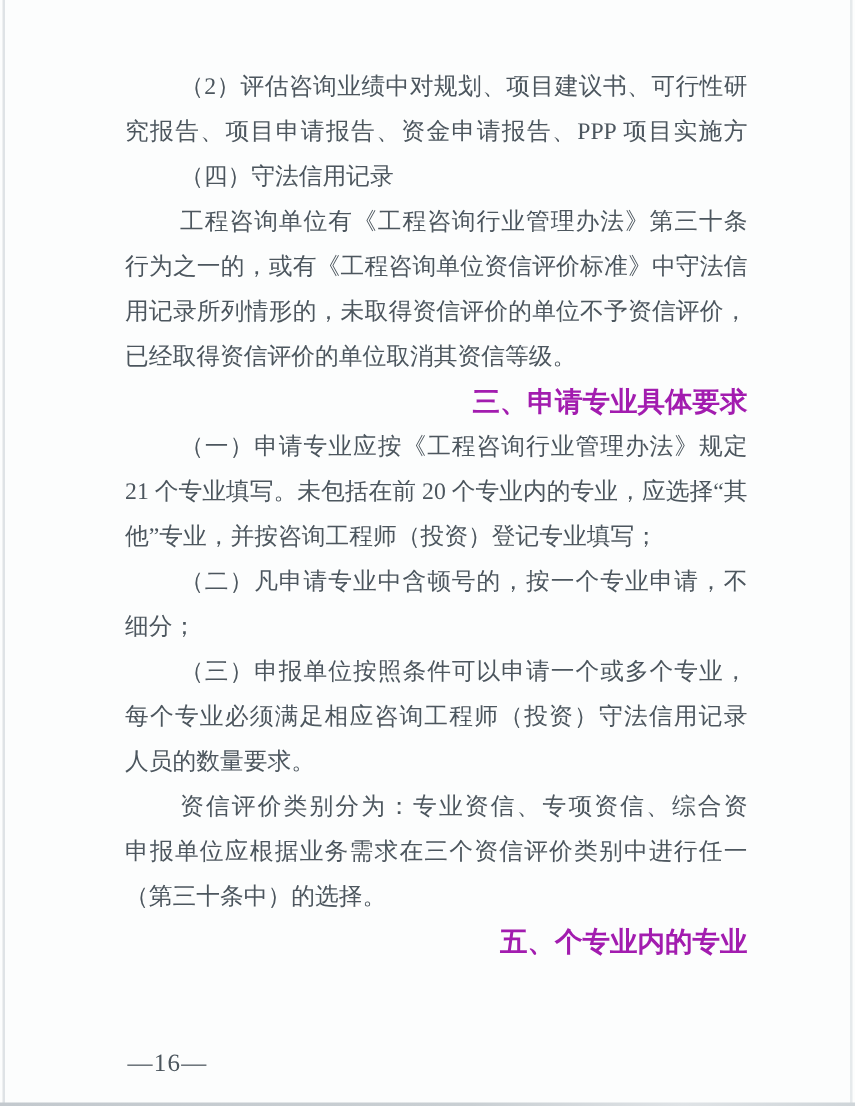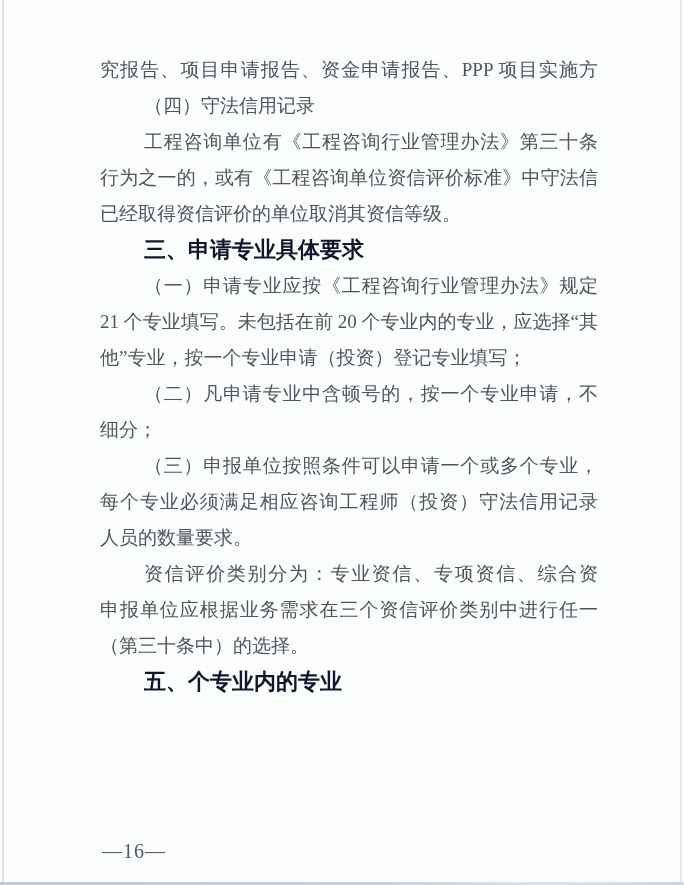--- a/index.html
+++ b/index.html
@@ -46,50 +46,53 @@
     white-space: normal;
     text-align: justify;
     text-align-last: justify;
     overflow: hidden;
   }
   .ln.ind { padding-left: 44px; }
   .ln.hd {
     font-family: "Liberation Sans", sans-serif;
     font-weight: 700;
     font-size: 22px;
-    color: #0f172a;
+    color: #a21caf;
+    text-align: right;
   }
   .page-number {
     position: absolute;
     left: 102px;
     top: 840px;
     font-size: 20px;
     letter-spacing: 1px;
     color: #4c565e;
     font-family: "Liberation Serif", serif;
   }
 </style>
 </head>
 <body>
 
 <div class="page">
   <div class="edge-left"></div>
   <div class="edge-right"></div>
   <div class="edge-bottom"></div>
 
   <div class="content">
+    <div class="ln ind jst">（2）评估咨询业绩中对规划、项目建议书、可行性研</div>
     <div class="ln jst">究报告、项目申请报告、资金申请报告、PPP 项目实施方案、</div>
     <div class="ln ind">（四）守法信用记录</div>
     <div class="ln ind jst">工程咨询单位有《工程咨询行业管理办法》第三十条中</div>
     <div class="ln jst">行为之一的，或有《工程咨询单位资信评价标准》中守法信</div>
+    <div class="ln jst">用记录所列情形的，未取得资信评价的单位不予资信评价，</div>
     <div class="ln">已经取得资信评价的单位取消其资信等级。</div>
     <div class="ln ind hd">三、申请专业具体要求</div>
     <div class="ln ind jst">（一）申请专业应按《工程咨询行业管理办法》规定的</div>
     <div class="ln jst">21 个专业填写。未包括在前 20 个专业内的专业，应选择“其</div>
-    <div class="ln">他”专业，按一个专业申请（投资）登记专业填写；</div>
+    <div class="ln">他”专业，并按咨询工程师（投资）登记专业填写；</div>
     <div class="ln ind jst">（二）凡申请专业中含顿号的，按一个专业申请，不再</div>
     <div class="ln">细分；</div>
     <div class="ln ind jst">（三）申报单位按照条件可以申请一个或多个专业，但</div>
     <div class="ln jst">每个专业必须满足相应咨询工程师（投资）守法信用记录</div>
     <div class="ln">人员的数量要求。</div>
     <div class="ln ind jst">资信评价类别分为：专业资信、专项资信、综合资信。</div>
     <div class="ln jst">申报单位应根据业务需求在三个资信评价类别中进行任一</div>
     <div class="ln">（第三十条中）的选择。</div>
     <div class="ln ind hd">五、个专业内的专业</div>
   </div>

